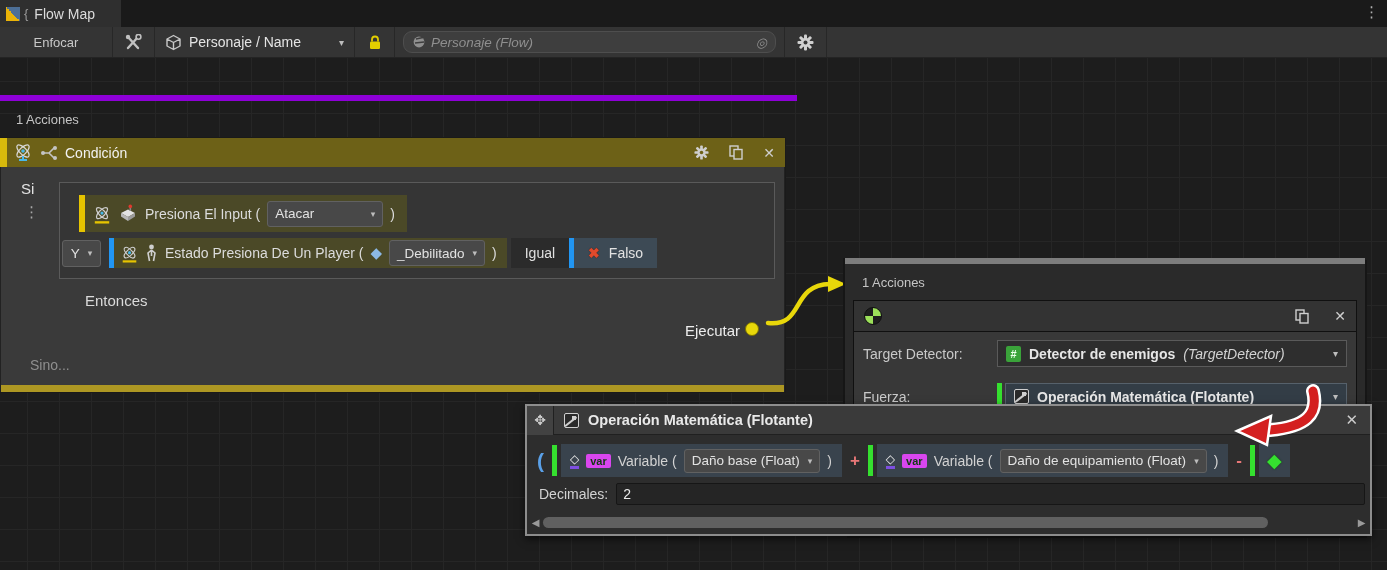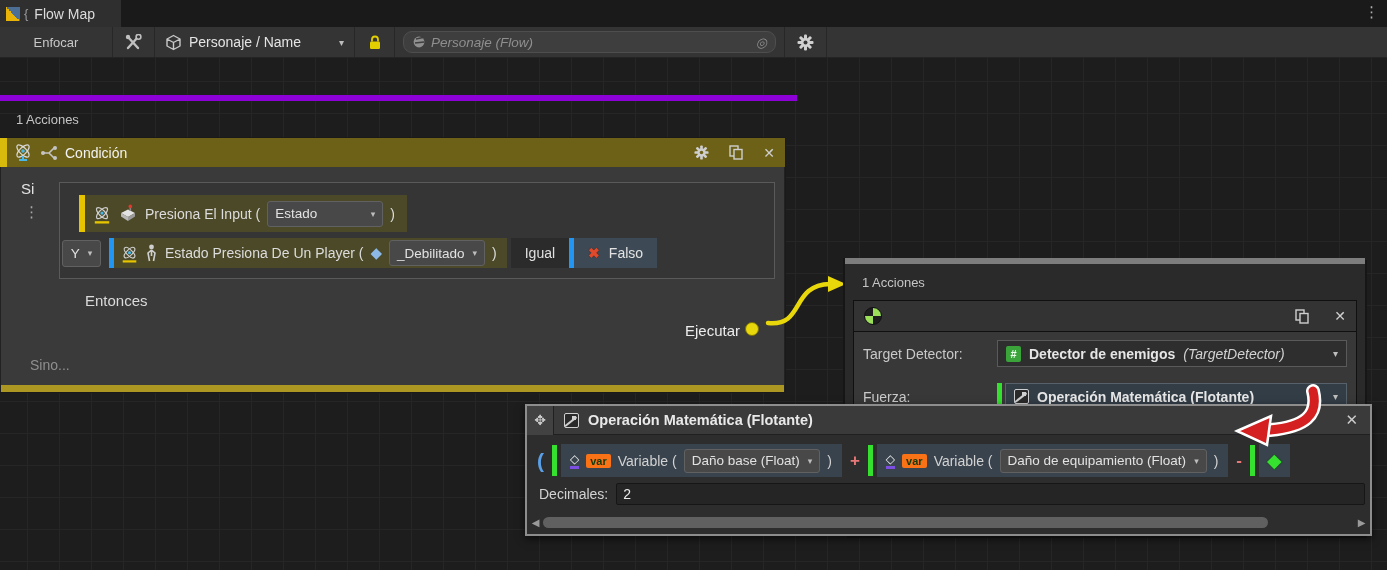--- a/index.html
+++ b/index.html
@@ -126,21 +126,21 @@
   #popup-title .t { color:#e9e9e9; font-weight:bold; font-size:14.5px; margin-left:9px; }
   #popup-title .math-ico { margin-left:10px; }
   #popup-title .spacer { flex:1; }
   #popup-close { margin-right:12px; color:#cccccc; font-size:15px; }
   #formula { display:flex; align-items:center; gap:8px; padding:7px 0 0 10px; height:44px; overflow:hidden; }
   .paren-open { color:#5aa0e8; font-size:21px; font-weight:bold; }
   .gbar { width:5px; height:31px; background:#35e02f; flex:0 0 auto; }
   .chip { background:#39434d; height:33px; display:flex; align-items:center; gap:7px;
     padding:0 10px 0 9px; margin-left:-4px; }
   .odia { color:#ececec; font-size:12px; border-bottom:3px solid #7d4fe0; padding-bottom:1px; line-height:12px; }
-  .varbadge { background:#f97316; color:#103a10; font-weight:bold; font-size:11px;
+  .varbadge { background:#d946ef; color:#103a10; font-weight:bold; font-size:11px;
     padding:1px 4px; border-radius:2px; }
   .chip .cond-text { color:#d2d2d2; }
   .op { color:#e87777; font-size:17px; font-weight:bold; }
   .gem { color:#35e02f; font-size:19px; text-shadow:0 0 2px #0c4a0c; }
   .gemchip { background:#39434d; height:33px; display:flex; align-items:center; padding:0 8px; margin-left:-4px; }
   #decimales { display:flex; align-items:center; padding:4px 5px 0 12px; gap:8px; }
   #dec-label { color:#d2d2d2; font-size:14px; }
   #dec-input { flex:1; height:22px; background:#252525; border:1px solid #161616; border-radius:2px;
     color:#eaeaea; font-size:14px; display:flex; align-items:center; padding-left:6px; }
   #hscroll { position:absolute; left:3px; right:3px; bottom:4px; height:15px; display:flex; align-items:center; }
@@ -269,21 +269,21 @@
               </svg>
               <svg class="ico" width="20" height="19" viewBox="0 0 20 19">
                 <path d="M3 9 L10 5.5 L17 9 L10 13 Z" fill="#e3e3e3"></path>
                 <path d="M3 9 L10 13 L10 17 L3 12.5 Z" fill="#b8b8b8"></path>
                 <path d="M17 9 L10 13 L10 17 L17 12.5 Z" fill="#9b9b9b"></path>
                 <rect x="11.5" y="3" width="1.6" height="4" fill="#888"></rect>
                 <circle cx="12.3" cy="2.4" r="1.8" fill="#e0392e"></circle>
               </svg>
               <span class="cond-text">Presiona El Input (</span>
               <div class="dd" id="dd-atacar">
-                <span>Estado</span>
+                <span>Atacar</span>
                 <span class="caret">▾</span>
               </div>
               <span class="cond-text">)</span>
             </div>
           </div>
 
           <div id="crow2" class="crow">
             <div class="dd" id="dd-y">
               <span>Y</span>
               <span class="caret">▾</span>

